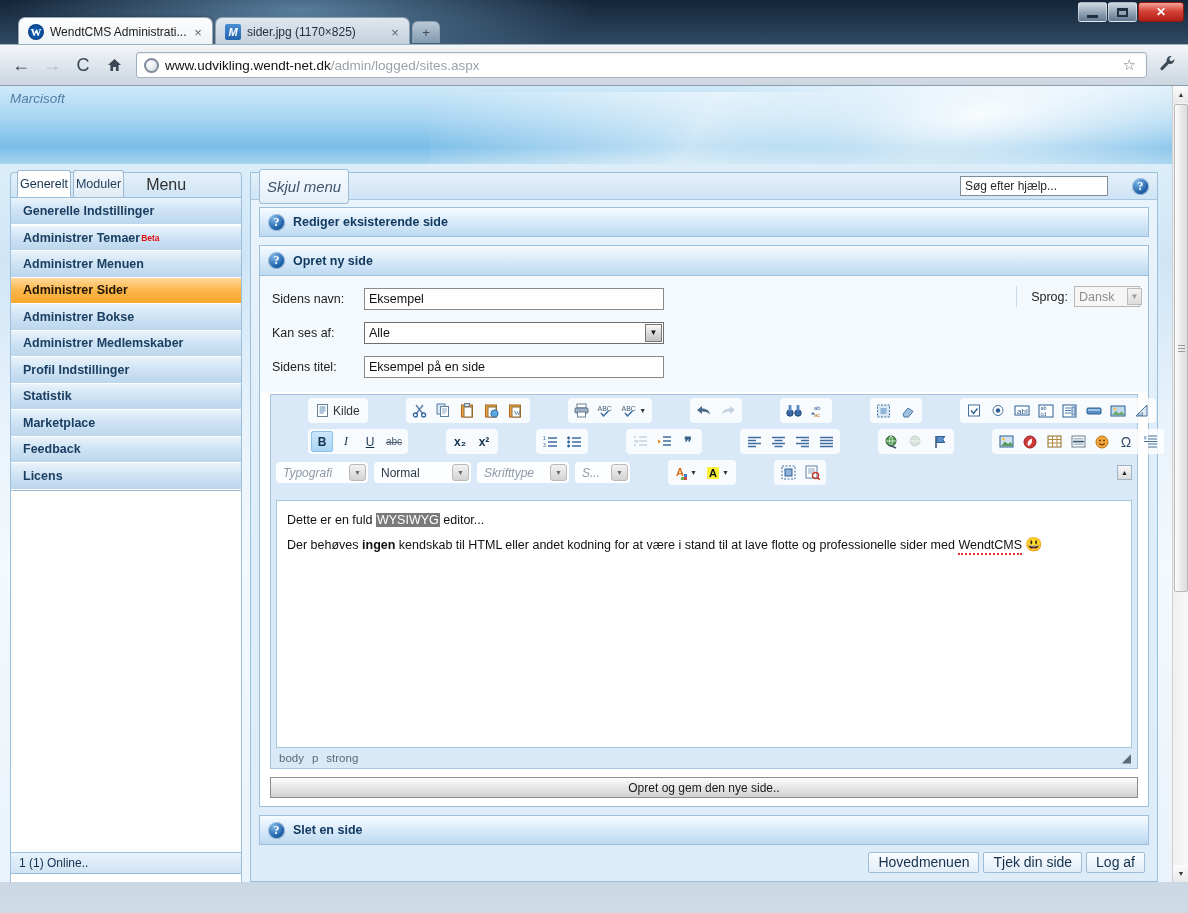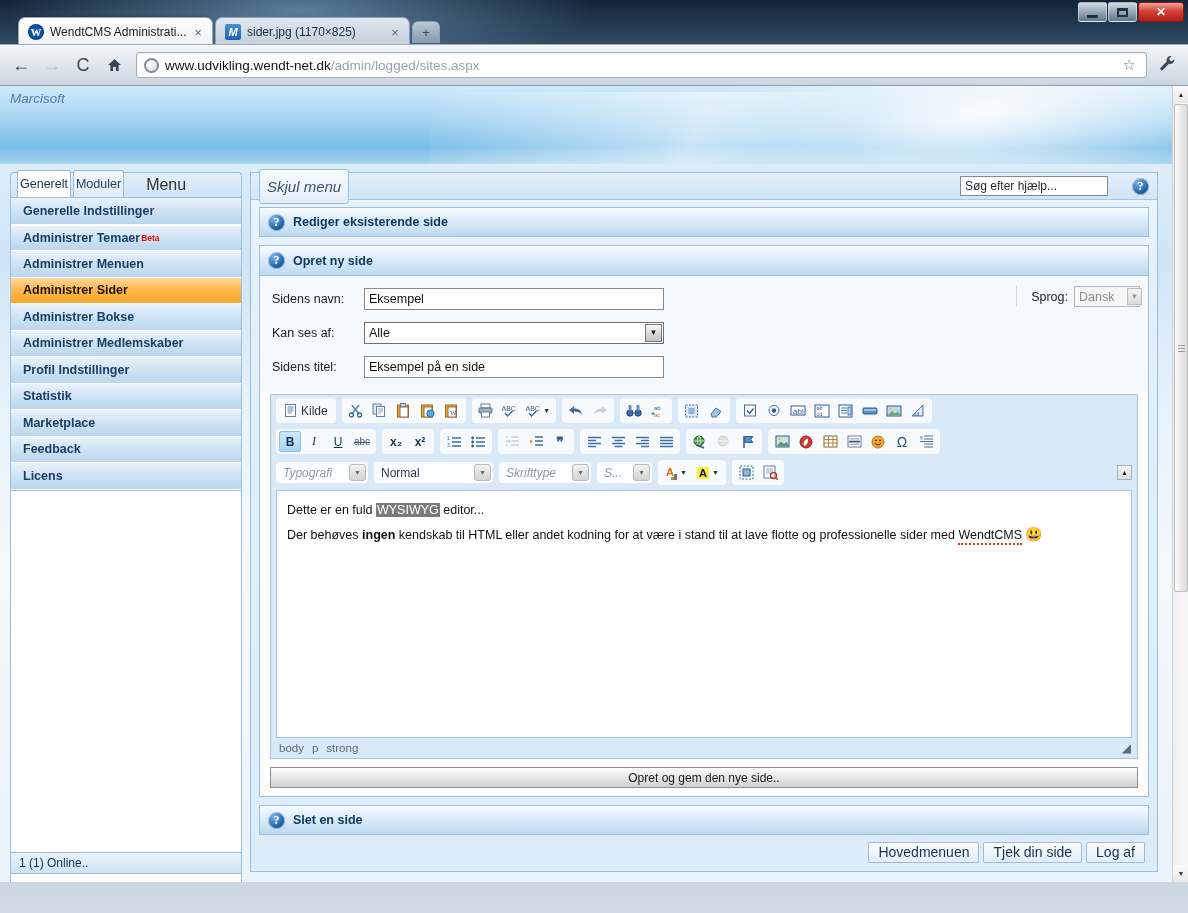--- a/index.html
+++ b/index.html
@@ -254,21 +254,21 @@
     height:17px; width:15px;
   }
 
   
   #editor-outer { margin: 2px 10px 0 10px; border: 1px solid #a7c4de; background: #d9e9f8; }
   .tbrow {
     display: flex; align-items: center; gap: 6px; padding: 3px 5px;
   }
   .tbgroup {
     display: flex; align-items: center; gap: 2px;
-    background: rgba(255,255,255,.82); border-radius: 4px; padding: 2px 3px;
+    background: rgba(255,255,255,.82); border-radius: 4px; padding: 2px 3px; margin-left: 32px;
   }
   .tbtn {
     width: 22px; height: 21px; display: flex; align-items: center; justify-content: center;
     font-size: 12px; color: #2c4a66; border-radius: 3px; position: relative;
   }
   .tbtn.on { background: linear-gradient(180deg,#cfe8fb,#a9d4f3); box-shadow: inset 0 0 0 1px #8cc0e8; }
   .tbtn.wide { width: 30px; }
   .tbtn.dim { opacity: .35; }
   .tbtn .car { font-size: 7px; margin-left: 1px; color:#333; }
   .tbtn.txt { width: auto; padding: 0 5px; font-size: 12px; color: #333; }
@@ -281,21 +281,21 @@
   .tb-select .dd {
     width: 17px; height: 17px; border-radius: 3px;
     background: linear-gradient(180deg,#f3f3f3,#d3d3d3); border: 1px solid #b9b9b9;
     display: flex; align-items: center; justify-content: center; font-size: 7px; color: #6a6a6a;
   }
   #tb-collapse {
     margin-left: auto; width: 15px; height: 15px; background: linear-gradient(180deg,#f6f6f6,#dcdcdc);
     border: 1px solid #9fb4c6; display:flex; align-items:center; justify-content:center; font-size:7px; color:#222;
   }
   #edit-area {
-    background: #fff; border: 1px solid #a7c4de; margin: 2px 5px 0 5px; height: 248px;
+    background: #fff; border: 1px solid #a7c4de; margin: 12px 5px 0 5px; height: 248px;
     padding: 8px 10px; font-size: 12.5px; color: #111; line-height: 1.85;
   }
   .hl { background: #7a7a7a; color: #fff; padding: 0 1px; }
   .wavy { border-bottom: 2px dotted #d33; padding-bottom: 1px; }
   #edit-status {
     height: 20px; display: flex; align-items: center; padding: 0 6px 0 8px;
     font-size: 11.5px; color: #5c6a78; gap: 8px; background: #d9e9f8;
   }
   #resize-grip { margin-left: auto; color: #5c6a78; font-size: 12px; }
   #save-btn {
@@ -796,21 +796,21 @@
                       </svg>
                   </div>
                 </div>
               </div>
 
               <div class="tbrow">
                 <div class="tb-select" style="width:92px">
                   <span>Typografi</span>
                   <span class="dd" style="margin-left:auto">▼</span>
                 </div>
-                <div class="tb-select val" style="width:119px">
+                <div class="tb-select val" style="width:97px">
                   <span>Normal</span>
                   <span class="dd" style="margin-left:auto">▼</span>
                 </div>
                 <div class="tb-select" style="width:92px">
                   <span>Skrifttype</span>
                   <span class="dd" style="margin-left:auto">▼</span>
                 </div>
                 <div class="tb-select" style="width:55px">
                   <span>S...</span>
                   <span class="dd" style="margin-left:auto">▼</span>

